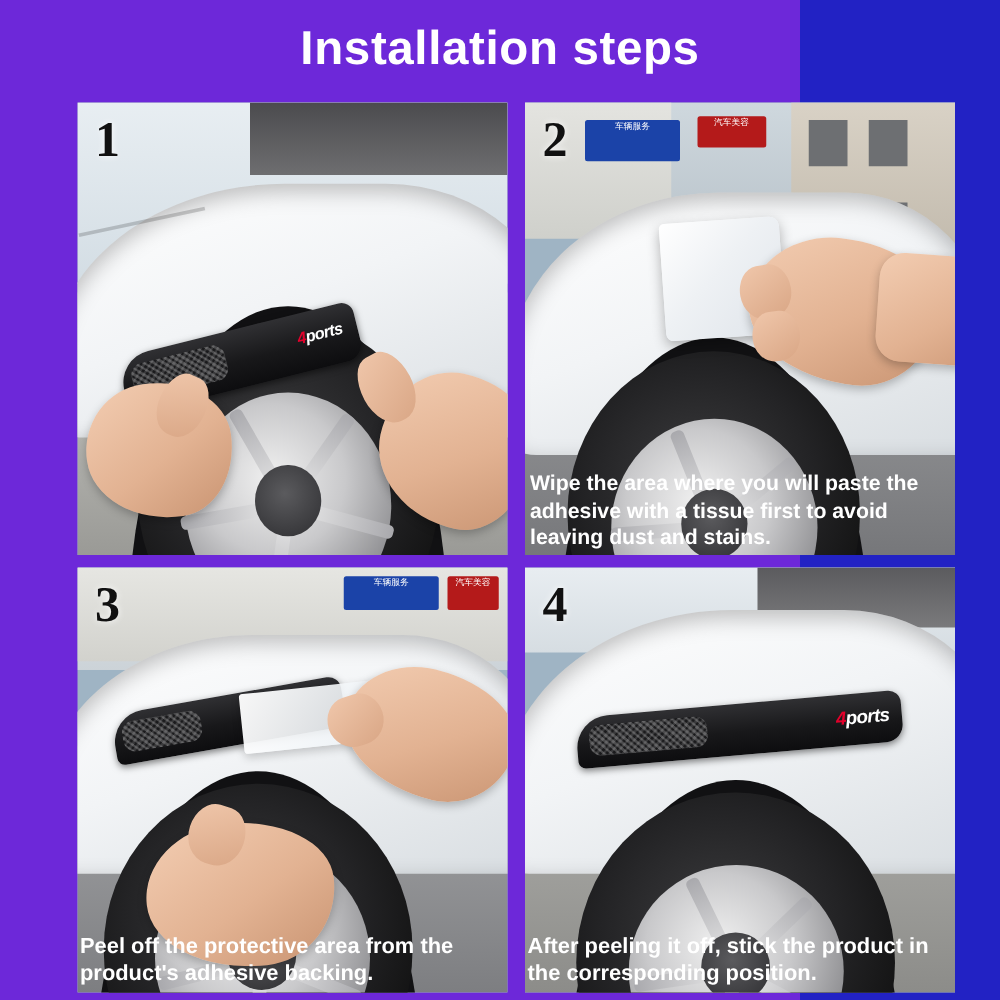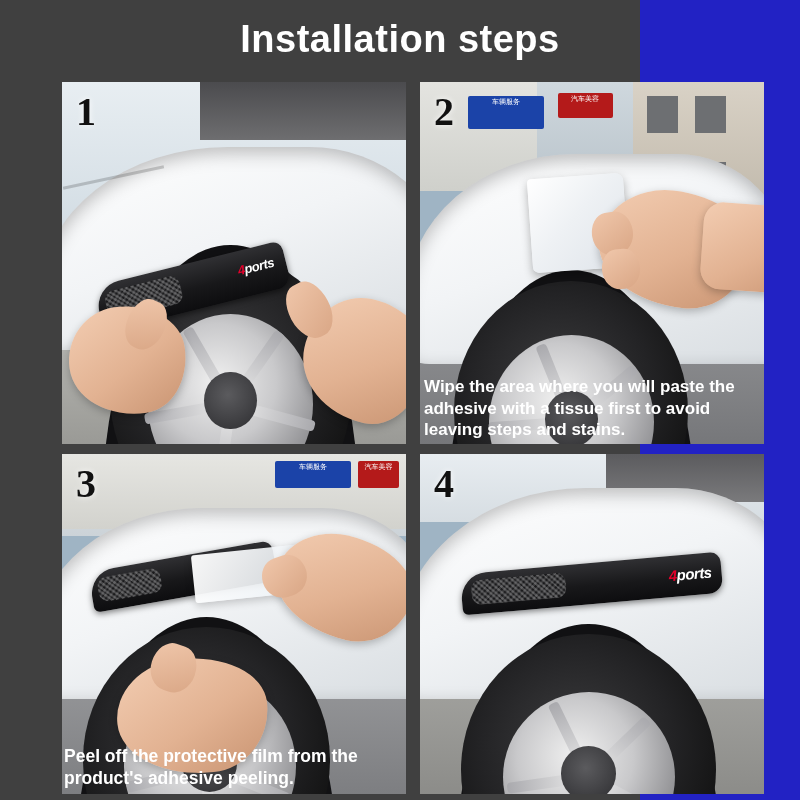--- a/index.html
+++ b/index.html
@@ -11,21 +11,21 @@
     width: 800px;
     height: 800px;
     overflow: hidden;
     font-family: "Liberation Sans", sans-serif;
     background: #2222c4;
   }
   .page {
     position: relative;
     width: 640px;
     height: 800px;
-    background: #404040;
+    background: #6d28d9;
     box-sizing: border-box;
   }
   .title {
     position: absolute;
     top: 18px;
     left: 0;
     width: 800px;
     text-align: center;
     color: #ffffff;
     font-size: 38px;
@@ -286,21 +286,21 @@
           <div class="rim-center" style="left:34%;top:32%;width:32%;height:32%;"></div>
         </div>
 
         <div class="tissue" style="left:32%;top:26%;width:28%;height:26%;transform:rotate(-4deg);border-radius:4px 8px 10px 6px;"></div>
         <div class="hand" style="left:52%;top:30%;width:44%;height:32%;transform:rotate(6deg);"></div>
         <div class="finger" style="left:50%;top:36%;width:12%;height:12%;transform:rotate(-10deg);"></div>
         <div class="finger" style="left:53%;top:46%;width:11%;height:11%;transform:rotate(-6deg);"></div>
         <div class="hand" style="left:82%;top:34%;width:34%;height:24%;border-radius:20px;transform:rotate(4deg);"></div>
       </div>
       <div class="step-num">2</div>
-      <div class="caption" style="bottom:2px;text-align:left;padding-left:4px;font-size:17px;">Wipe the area where you will paste the adhesive with a tissue first to avoid leaving steps and stains.</div>
+      <div class="caption" style="bottom:2px;text-align:left;padding-left:4px;font-size:17px;">Wipe the area where you will paste the adhesive with a tissue first to avoid leaving dust and stains.</div>
     </div>
 
     <div class="panel">
       <div class="photo">
         <div class="sky" style="height:24%;background:linear-gradient(#dfe4e8,#ccd3d8);"></div>
         <div class="bg-building" style="left:0;top:0;width:100%;height:22%;background:linear-gradient(#e6e6e2,#d2d2cd);"></div>
         <div class="sign" style="left:62%;top:2%;width:22%;height:8%;">
           <span class="sign-txt">车辆服务</span>
         </div>
         <div class="sign red" style="left:86%;top:2%;width:12%;height:8%;">
@@ -326,21 +326,21 @@
           <div class="trim-carbon" style="width:34%;"></div>
         </div>
         <div class="film" style="left:38%;top:28%;width:36%;height:14%;transform:rotate(-6deg);border-radius:3px 12px 14px 3px;"></div>
 
         <div class="hand" style="left:62%;top:24%;width:40%;height:30%;transform:rotate(14deg);"></div>
         <div class="finger" style="left:58%;top:30%;width:13%;height:12%;transform:rotate(-18deg);"></div>
         <div class="hand" style="left:16%;top:60%;width:44%;height:34%;transform:rotate(-6deg);"></div>
         <div class="finger" style="left:26%;top:56%;width:13%;height:14%;transform:rotate(18deg);"></div>
       </div>
       <div class="step-num">3</div>
-      <div class="caption" style="bottom:2px;text-align:left;padding-left:2px;">Peel off the protective film from the product's adhesive peeling.</div>
+      <div class="caption" style="bottom:2px;text-align:left;padding-left:2px;">Peel off the protective area from the product's adhesive backing.</div>
     </div>
 
     <div class="panel">
       <div class="photo">
         <div class="sky" style="height:20%;background:linear-gradient(#e8edf1,#d6dde2);"></div>
         <div class="ground" style="height:62%;background:linear-gradient(#b5b5b1,#8c8c89);"></div>
         <div style="position:absolute;right:0;top:0;width:46%;height:14%;background:linear-gradient(#5b5b5e,#7a7a7c);"></div>
 
         <div class="carbody" style="left:-6%;top:10%;width:118%;height:62%;border-radius:46% 32% 6% 6% / 74% 58% 6% 6%;"></div>
 
@@ -356,16 +356,17 @@
         </div>
 
         <div class="trim" style="left:12%;top:32%;width:76%;height:12%;transform:rotate(-5deg);">
           <div class="trim-carbon" style="width:36%;"></div>
           <div class="logo-sports" style="right:4%;font-size:15px;">
             <span class="red">4</span><span>ports</span>
           </div>
         </div>
       </div>
       <div class="step-num">4</div>
+      <div class="caption" style="bottom:2px;text-align:left;padding-left:2px;">After peeling it off, stick the product in the corresponding position.</div>
     </div>
 
   </div>
 </div>
 
 </body></html>

